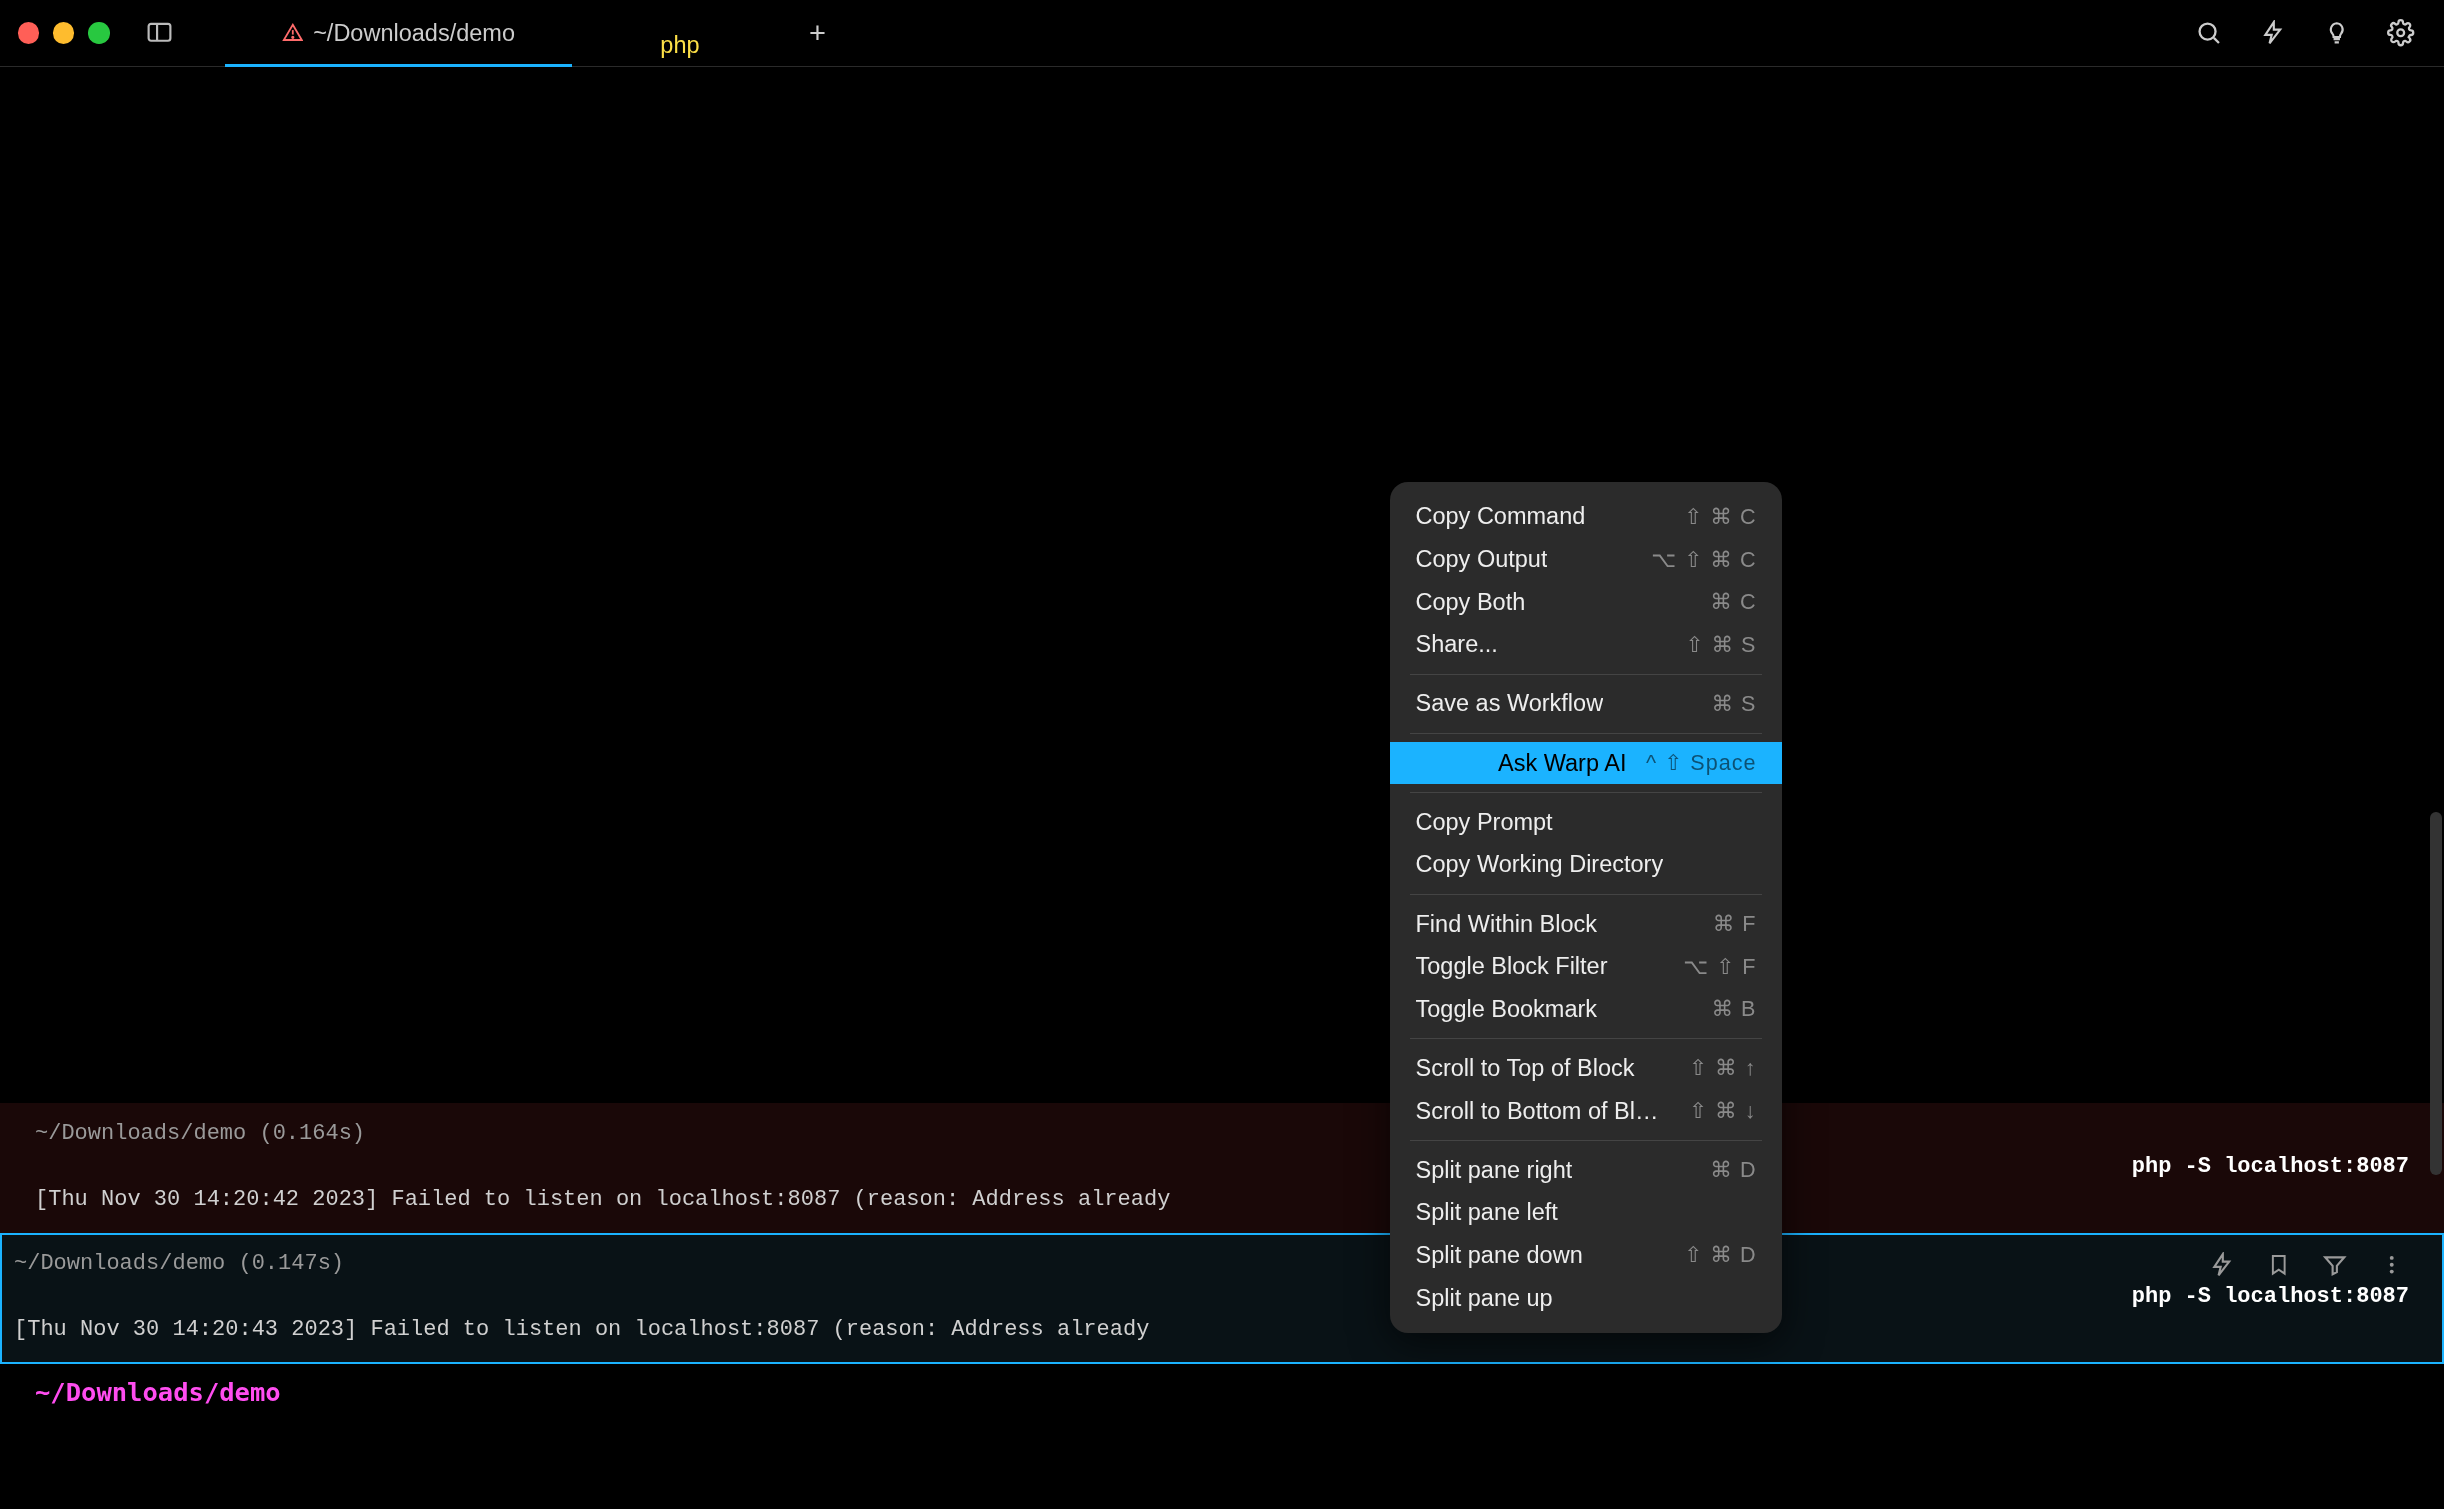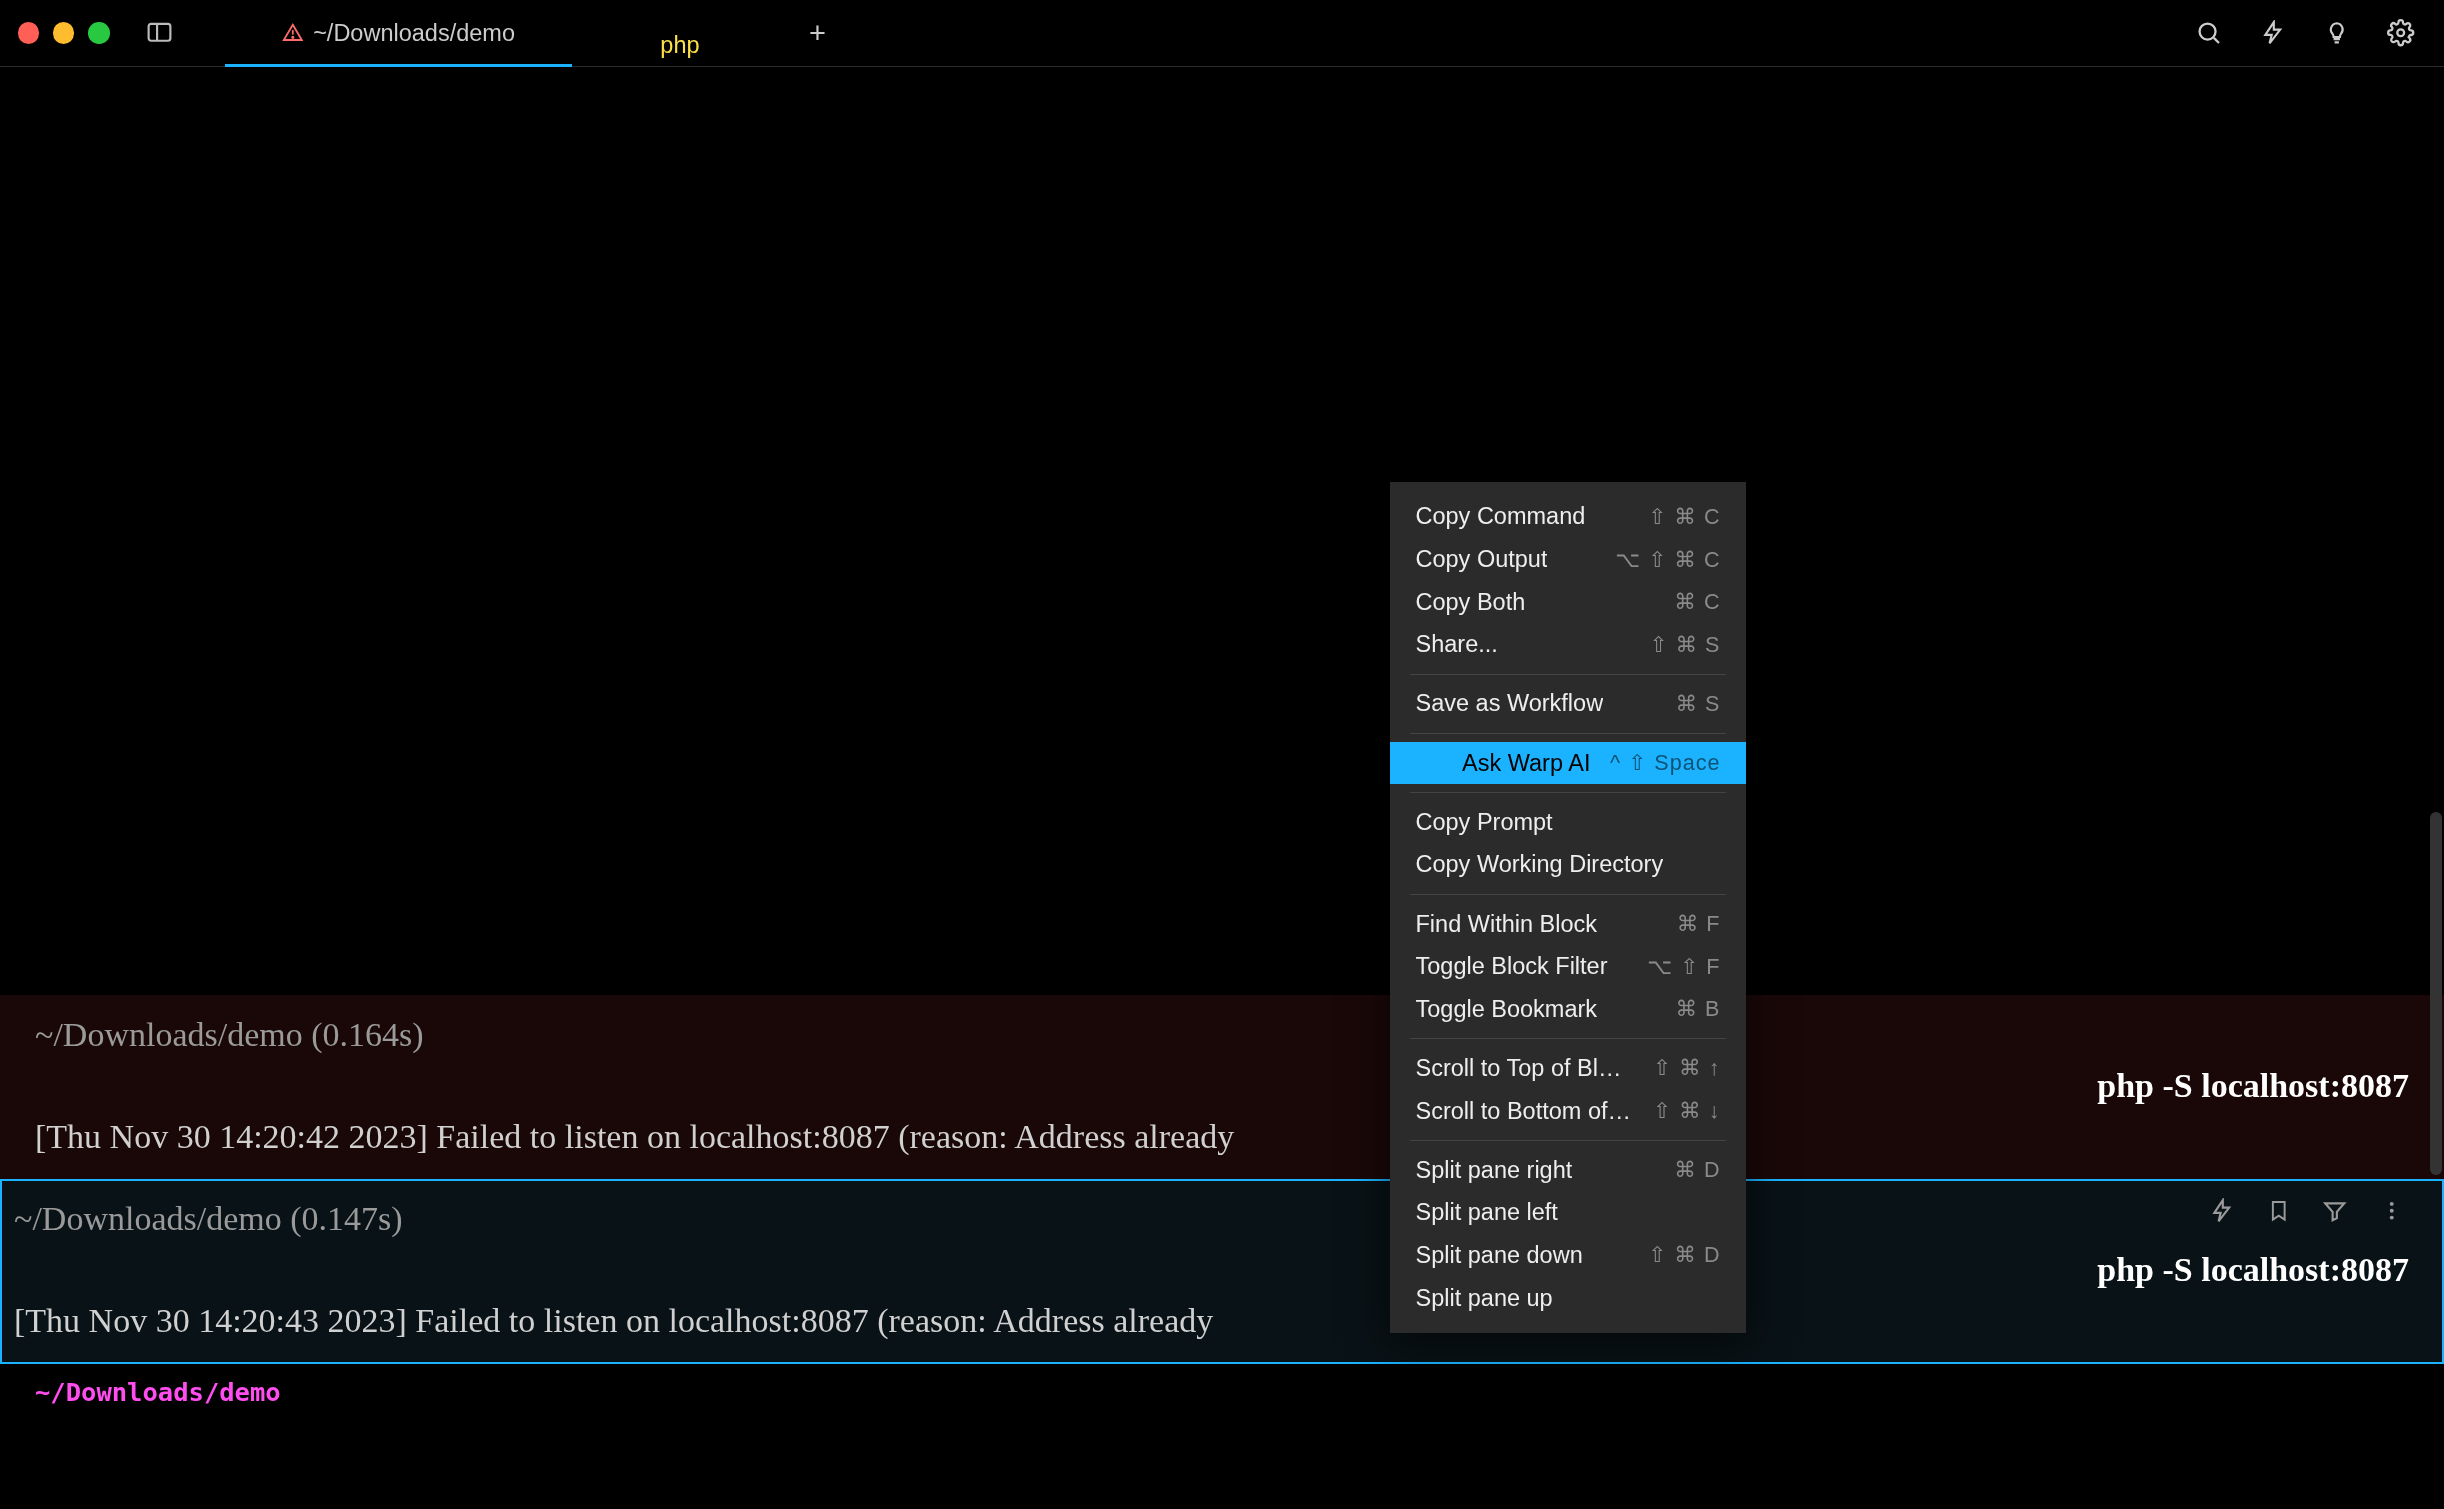--- a/index.html
+++ b/index.html
@@ -90,22 +90,22 @@
     position: absolute;
     top: 67px; left: 0; right: 0; bottom: 0;
   }
   .scrollbar {
     position: absolute;
     right: 2px; top: 745px; width: 11.8px; height: 363px;
     background: #333; border-radius: 5.9px;
   }
 
   .block {
-    font-family: Liberation Serif, serif;
-    font-size: 34px;
+    font-family: Liberation Mono, monospace;
+    font-size: 22px;
     line-height: 1.5;
     padding: 13.7px 35px 17.6px 35px;
     position: relative;
   }
   .block .meta { color: #9a9a9a; }
   .block .cmd { color: #fff; font-weight: 600; text-align: right; }
   .block .out { color: #d0d0d0; white-space: pre; }
 
   .block.error {
     background: rgba(255, 80, 80, 0.10);
@@ -138,23 +138,23 @@
 
   .blocks-wrap {
     position: absolute;
     left: 0; right: 0; bottom: 0;
   }
 
   
   .ctx-menu {
     position: absolute;
     top: 482px; left: 1390px;
-    width: 356px;
+    width: 392px;
     background: #2b2b2b;
-    border-radius: 0;
+    border-radius: 18px;
     padding: 13.7px 0;
     box-shadow: 0 9.8px 39px rgba(0,0,0,.6);
     font-size: 23.5px;
     color: #eee;
     z-index: 50;
   }
   .ctx-item {
     display: flex;
     justify-content: space-between;
     align-items: center;

